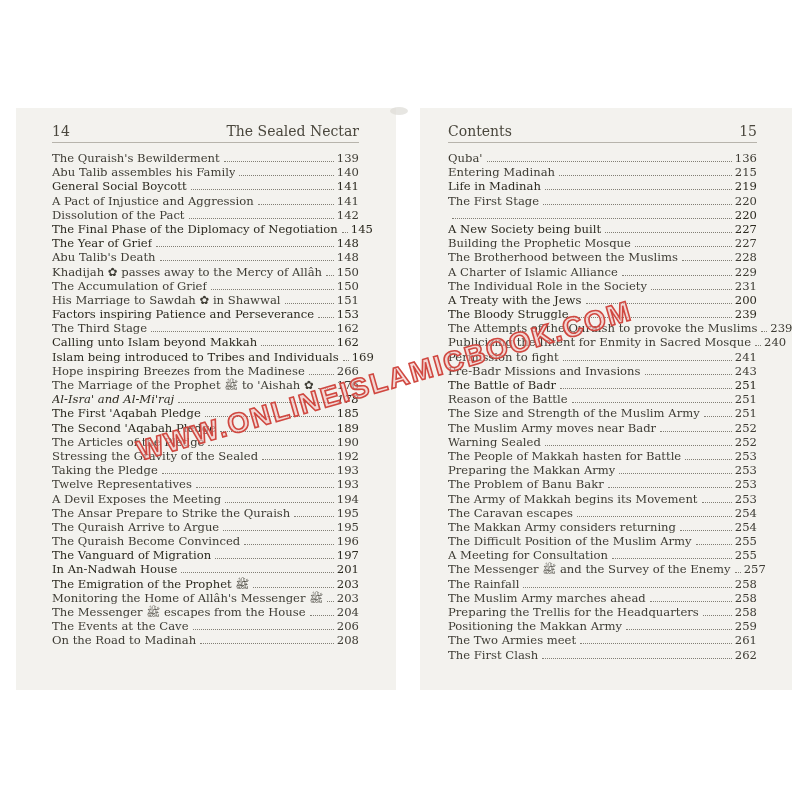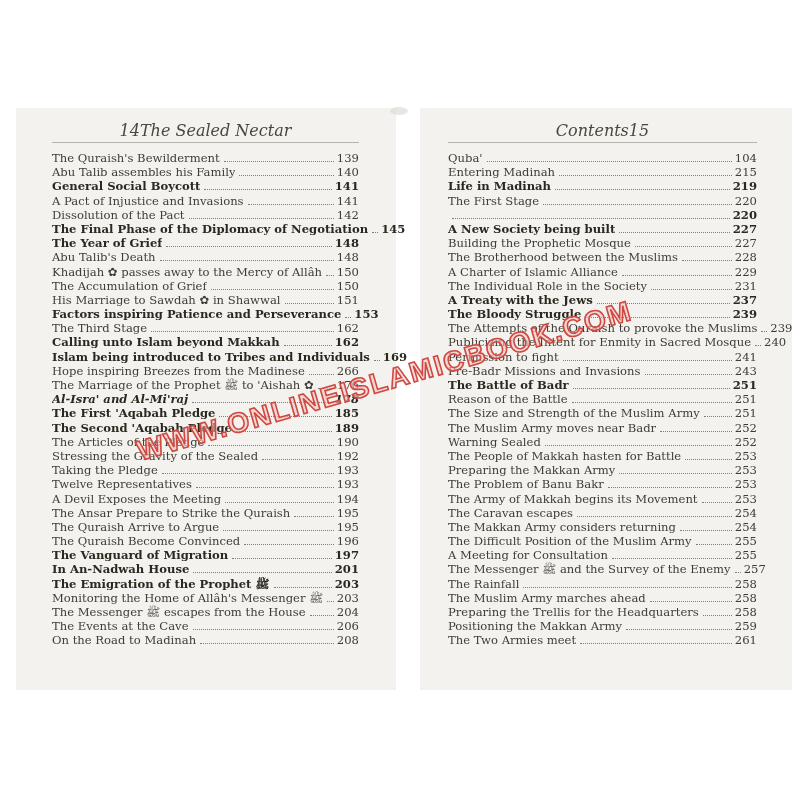--- a/index.html
+++ b/index.html
@@ -19,42 +19,41 @@
     background: var(--page-bg, #f3f2ee);
     color: var(--text-col, #3e3c34);
     box-sizing: border-box;
     filter: blur(0.22px);
   }
   .page-left  { left: 16px;  width: 380px; padding: 16px 37px 0 36px; }
   .page-right { left: 420px; width: 372px; padding: 16px 35px 0 28px; }
 
   .page-header {
     display: flex;
-    justify-content: center;
+    justify-content: space-between;
     align-items: baseline;
-    font-style: italic;
-    font-size: 16px;
+    font-size: 14px;
     line-height: 14px;
     color: #4a473d;
   }
   .header-rule {
     border-bottom: 1px solid #b7b4ac;
     margin-top: 4px;
   }
 
   .toc { margin-top: 8px; }
   .toc-row {
     display: flex;
     align-items: baseline;
     font-size: 11.6px;
     line-height: 14.2px;
     height: 14.2px;
     white-space: nowrap;
   }
-  .toc-row.bold  { font-weight: bold; color: #2b291f; }
+  .toc-row.bold  { font-weight: normal; color: #2b291f; }
   .toc-row.italic { font-style: italic; }
   .toc-title { flex: 0 0 auto; overflow: hidden; }
   .toc-dots {
     flex: 1 1 auto;
     min-width: 6px;
     border-bottom: 1px dotted #817e74;
     margin: 0 3px 3px 4px;
     height: 1px;
   }
   .toc-page { flex: 0 0 auto; text-align: right; min-width: 21px; }
@@ -106,21 +105,21 @@
           <span class="toc-title">Abu Talib assembles his Family</span>
           <span class="toc-dots"></span>
           <span class="toc-page">140</span>
         </div>
         <div class="toc-row bold">
           <span class="toc-title">General Social Boycott</span>
           <span class="toc-dots"></span>
           <span class="toc-page">141</span>
         </div>
         <div class="toc-row">
-          <span class="toc-title">A Pact of Injustice and Invasions</span>
+          <span class="toc-title">A Pact of Injustice and Aggression</span>
           <span class="toc-dots"></span>
           <span class="toc-page">141</span>
         </div>
         <div class="toc-row">
           <span class="toc-title">Dissolution of the Pact</span>
           <span class="toc-dots"></span>
           <span class="toc-page">142</span>
         </div>
         <div class="toc-row bold">
           <span class="toc-title">The Final Phase of the Diplomacy of Negotiation</span>
@@ -278,21 +277,21 @@
   <section class="page page-right">
     <header class="page-header">
       <span>Contents</span>
       <span>15</span>
     </header>
     <div class="header-rule"></div>
     <div class="toc">
         <div class="toc-row">
           <span class="toc-title">Quba'</span>
           <span class="toc-dots"></span>
-          <span class="toc-page">104</span>
+          <span class="toc-page">136</span>
         </div>
         <div class="toc-row">
           <span class="toc-title">Entering Madinah</span>
           <span class="toc-dots"></span>
           <span class="toc-page">215</span>
         </div>
         <div class="toc-row bold">
           <span class="toc-title">Life in Madinah</span>
           <span class="toc-dots"></span>
           <span class="toc-page">219</span>
@@ -327,21 +326,21 @@
           <span class="toc-page">229</span>
         </div>
         <div class="toc-row">
           <span class="toc-title">The Individual Role in the Society</span>
           <span class="toc-dots"></span>
           <span class="toc-page">231</span>
         </div>
         <div class="toc-row bold">
           <span class="toc-title">A Treaty with the Jews</span>
           <span class="toc-dots"></span>
-          <span class="toc-page">237</span>
+          <span class="toc-page">200</span>
         </div>
         <div class="toc-row bold">
           <span class="toc-title">The Bloody Struggle</span>
           <span class="toc-dots"></span>
           <span class="toc-page">239</span>
         </div>
         <div class="toc-row">
           <span class="toc-title">The Attempts of the Quraish to provoke the Muslims</span>
           <span class="toc-dots"></span>
           <span class="toc-page">239</span>
@@ -448,20 +447,25 @@
         </div>
         <div class="toc-row">
           <span class="toc-title">Positioning the Makkan Army</span>
           <span class="toc-dots"></span>
           <span class="toc-page">259</span>
         </div>
         <div class="toc-row">
           <span class="toc-title">The Two Armies meet</span>
           <span class="toc-dots"></span>
           <span class="toc-page">261</span>
+        </div>
+        <div class="toc-row">
+          <span class="toc-title">The First Clash</span>
+          <span class="toc-dots"></span>
+          <span class="toc-page">262</span>
         </div>
       </div>
   </section>
 
   <div class="gutter-artifact"></div>
 
   <div class="watermark">WWW.ONLINEISLAMICBOOK.COM</div>
 
 </div>
 

